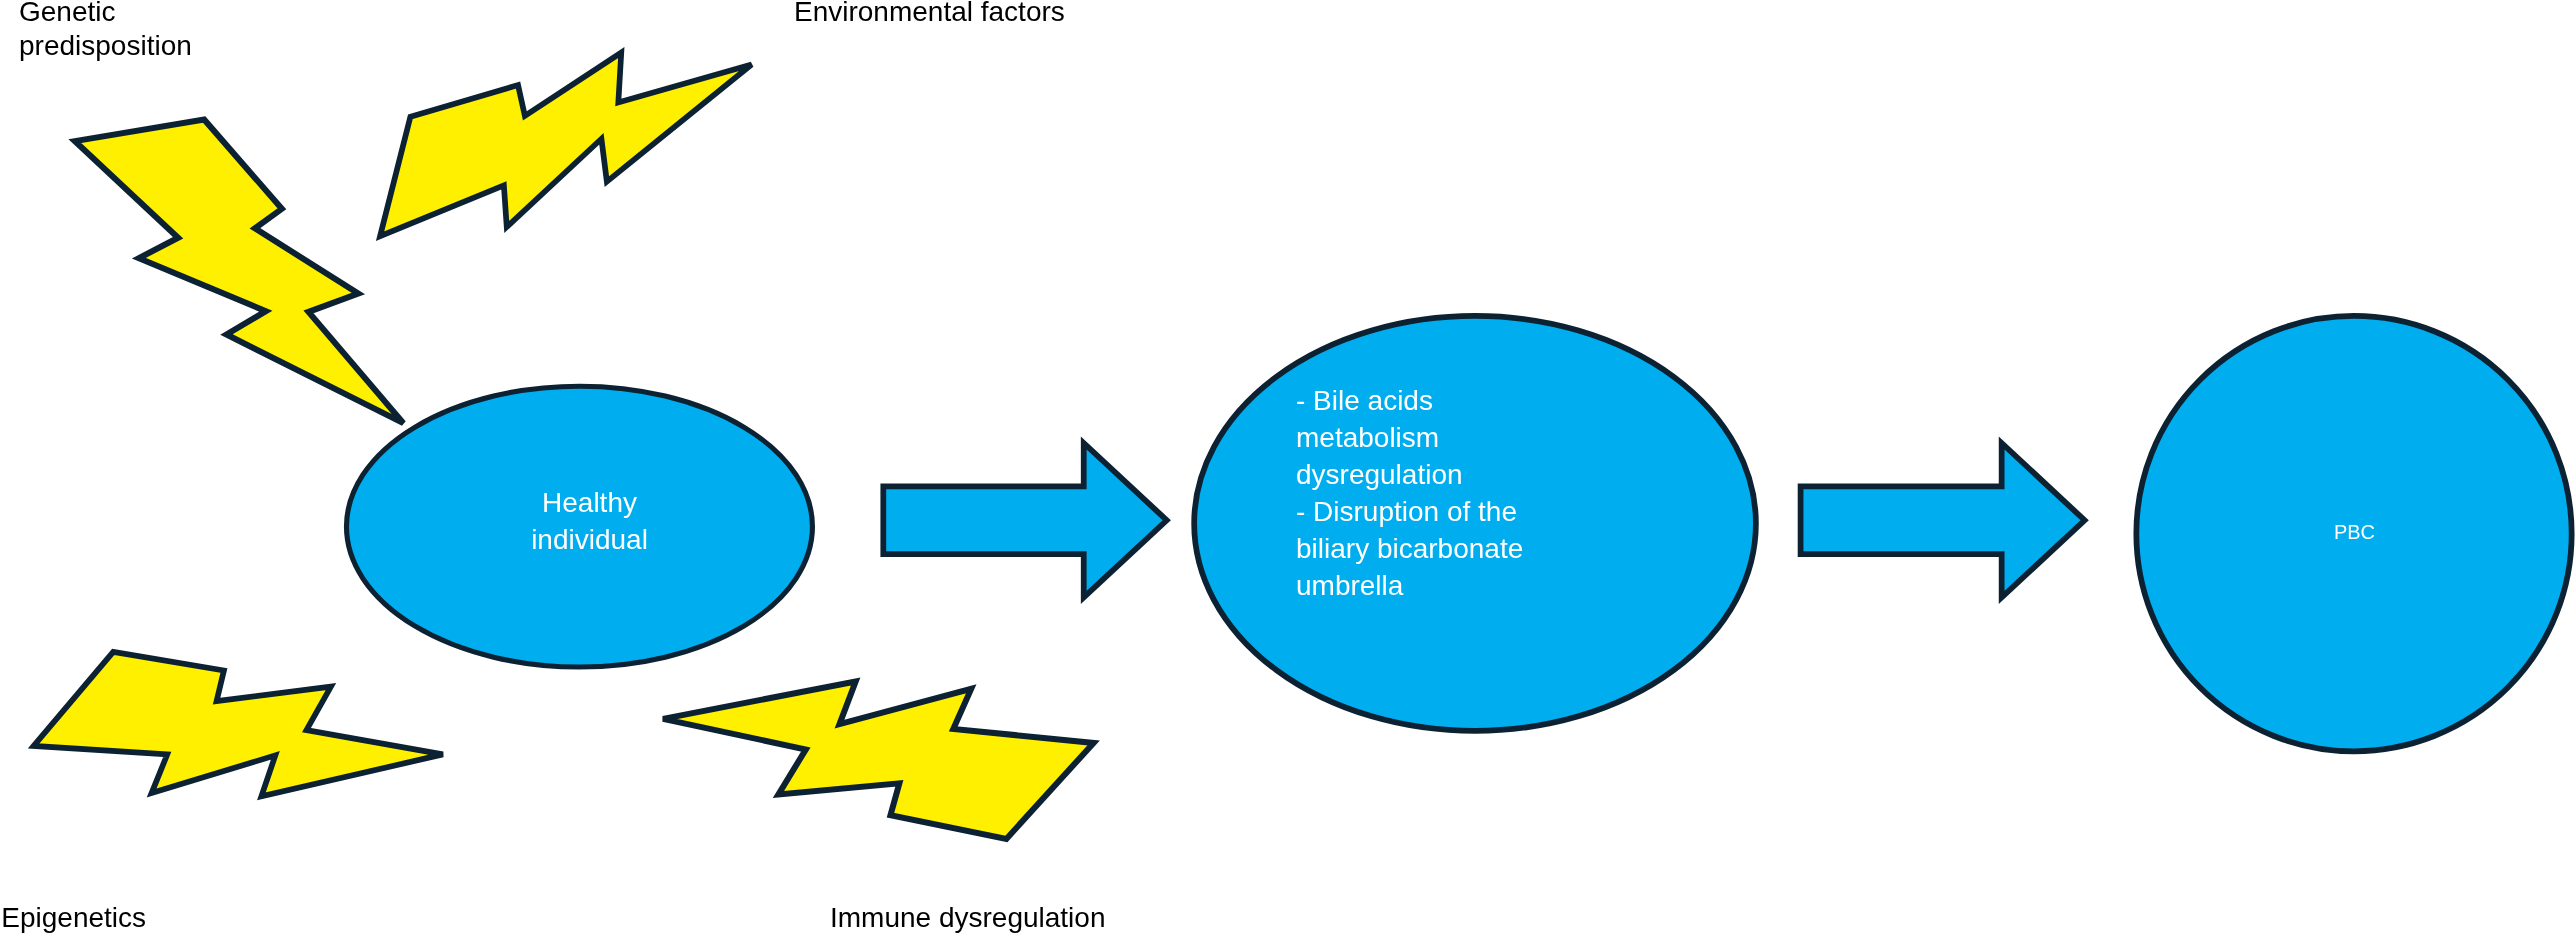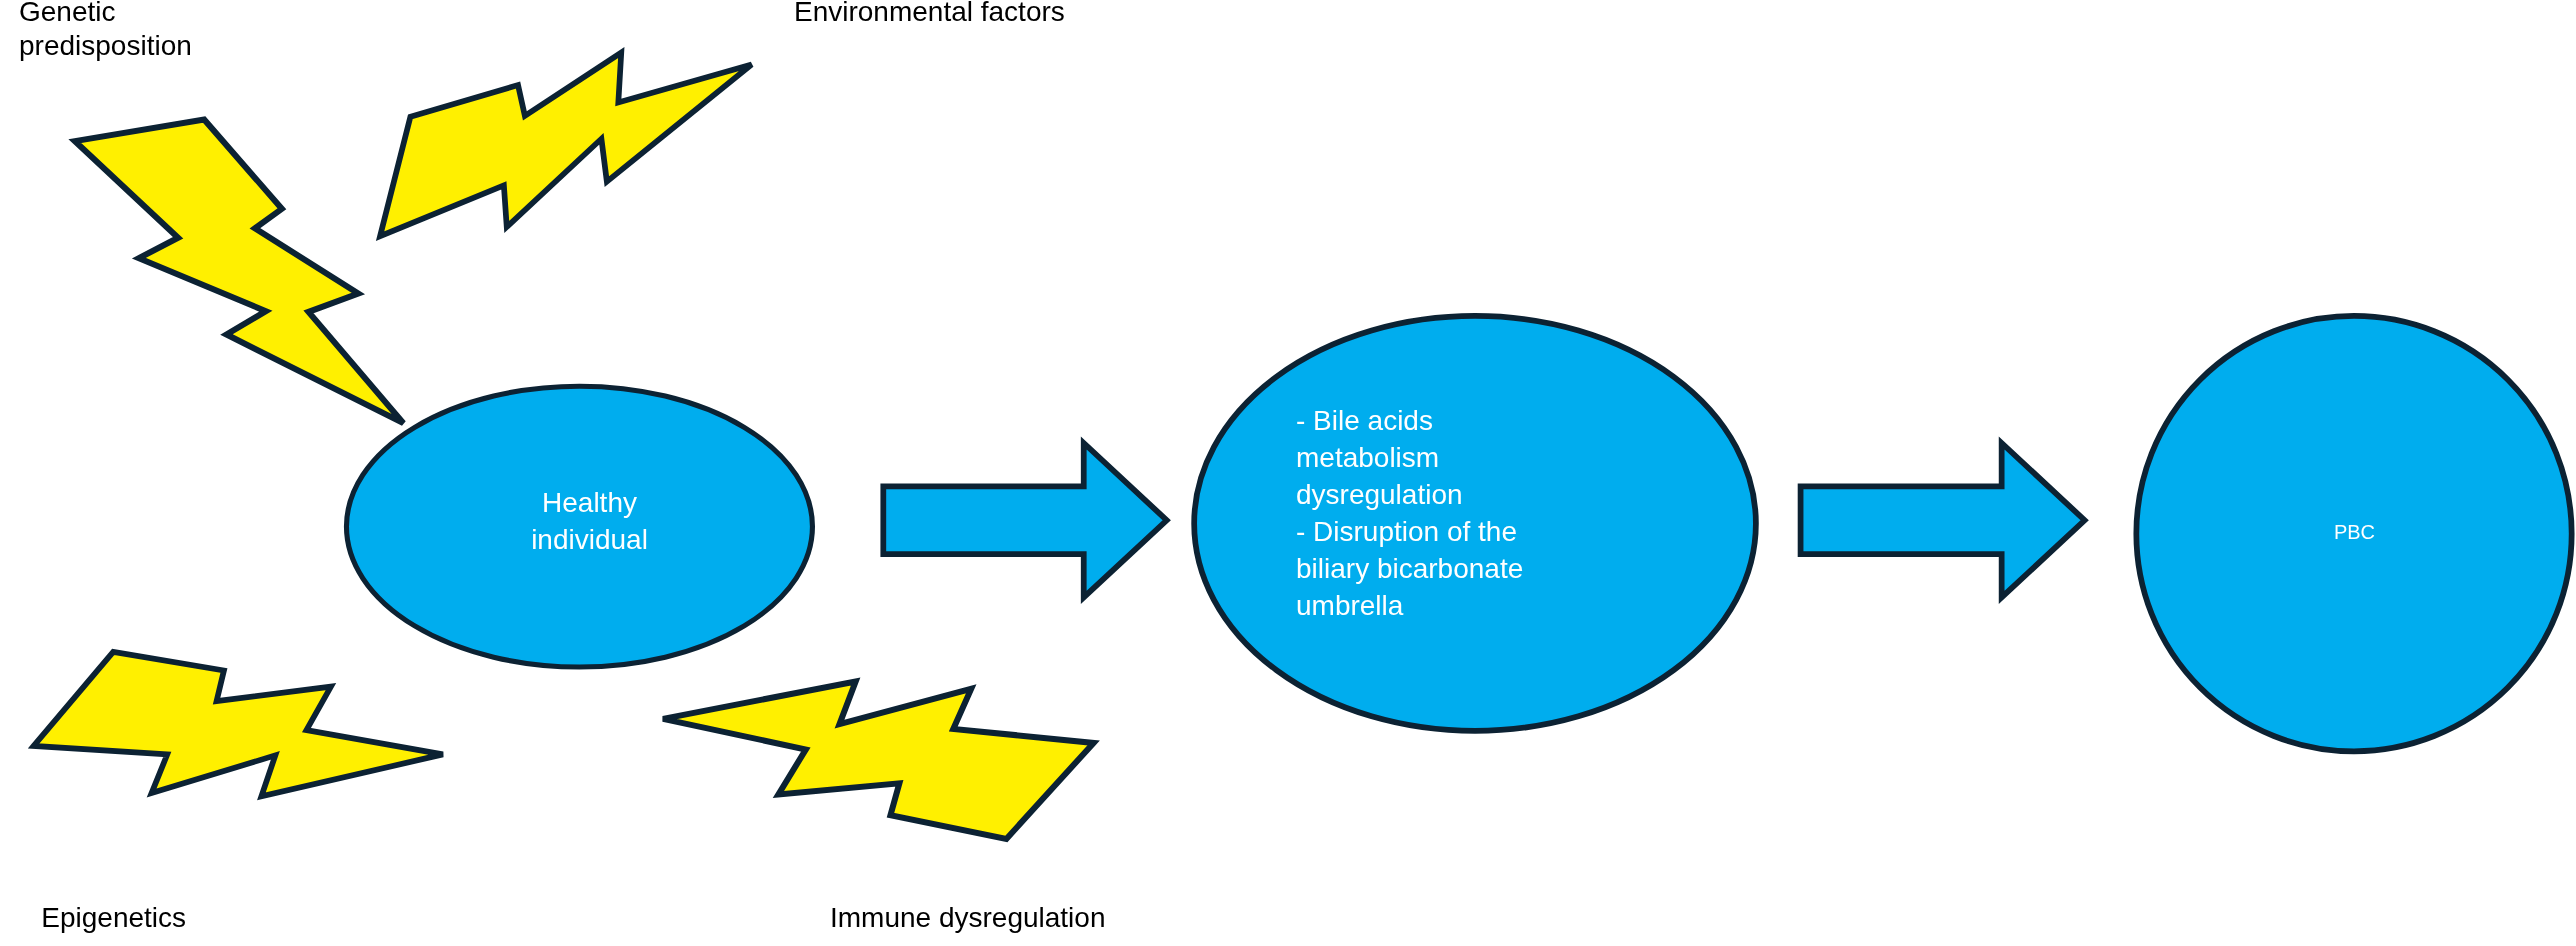--- a/index.html
+++ b/index.html
@@ -65,21 +65,20 @@
     left: 19px;
     top: -5.1px;
   }
   #label-environmental {
     left: 794px;
     top: -5.1px;
   }
   #label-epigenetics {
     left: 1.3px;
     top: 901px;
-    padding-left: 40px;
   }
   #label-immune {
     left: 830px;
     top: 901px;
   }
 </style>
 </head>
 <body>
 
 <div id="stage" style="background: rgb(255, 255, 255);">
@@ -113,21 +112,21 @@
     <ellipse cx="2310" cy="820" rx="440" ry="325" fill="#00ADEE" stroke="#0C2233" stroke-width="9"></ellipse>
 
     <path d="M 2820,762 L 3135,762 L 3135,694 L 3265,815 L 3135,936 L 3135,868 L 2820,868 Z" fill="#00ADEE" stroke="#0C2233" stroke-width="9" stroke-linejoin="miter"></path>
 
     <circle cx="3687" cy="836" rx="341" r="341" fill="#00ADEE" stroke="#0C2233" stroke-width="9"></circle>
   </svg>
 
   <div class="node-label" id="label-healthy" style="color: rgb(255, 255, 255);">Healthy
 individual</div>
 
-  <div class="node-label" id="label-mechanisms" style="color: rgb(255, 255, 255); margin-top: 20px;">- Bile acids
+  <div class="node-label" id="label-mechanisms" style="color: rgb(255, 255, 255);">- Bile acids
 metabolism
 dysregulation
 - Disruption of the
 biliary bicarbonate
 umbrella</div>
 
   <div class="node-label" id="label-pbc" style="color: rgb(255, 255, 255);">PBC</div>
 
   <div class="factor-label" id="label-genetic" style="color: rgb(0, 0, 0);">Genetic
 predisposition</div>

